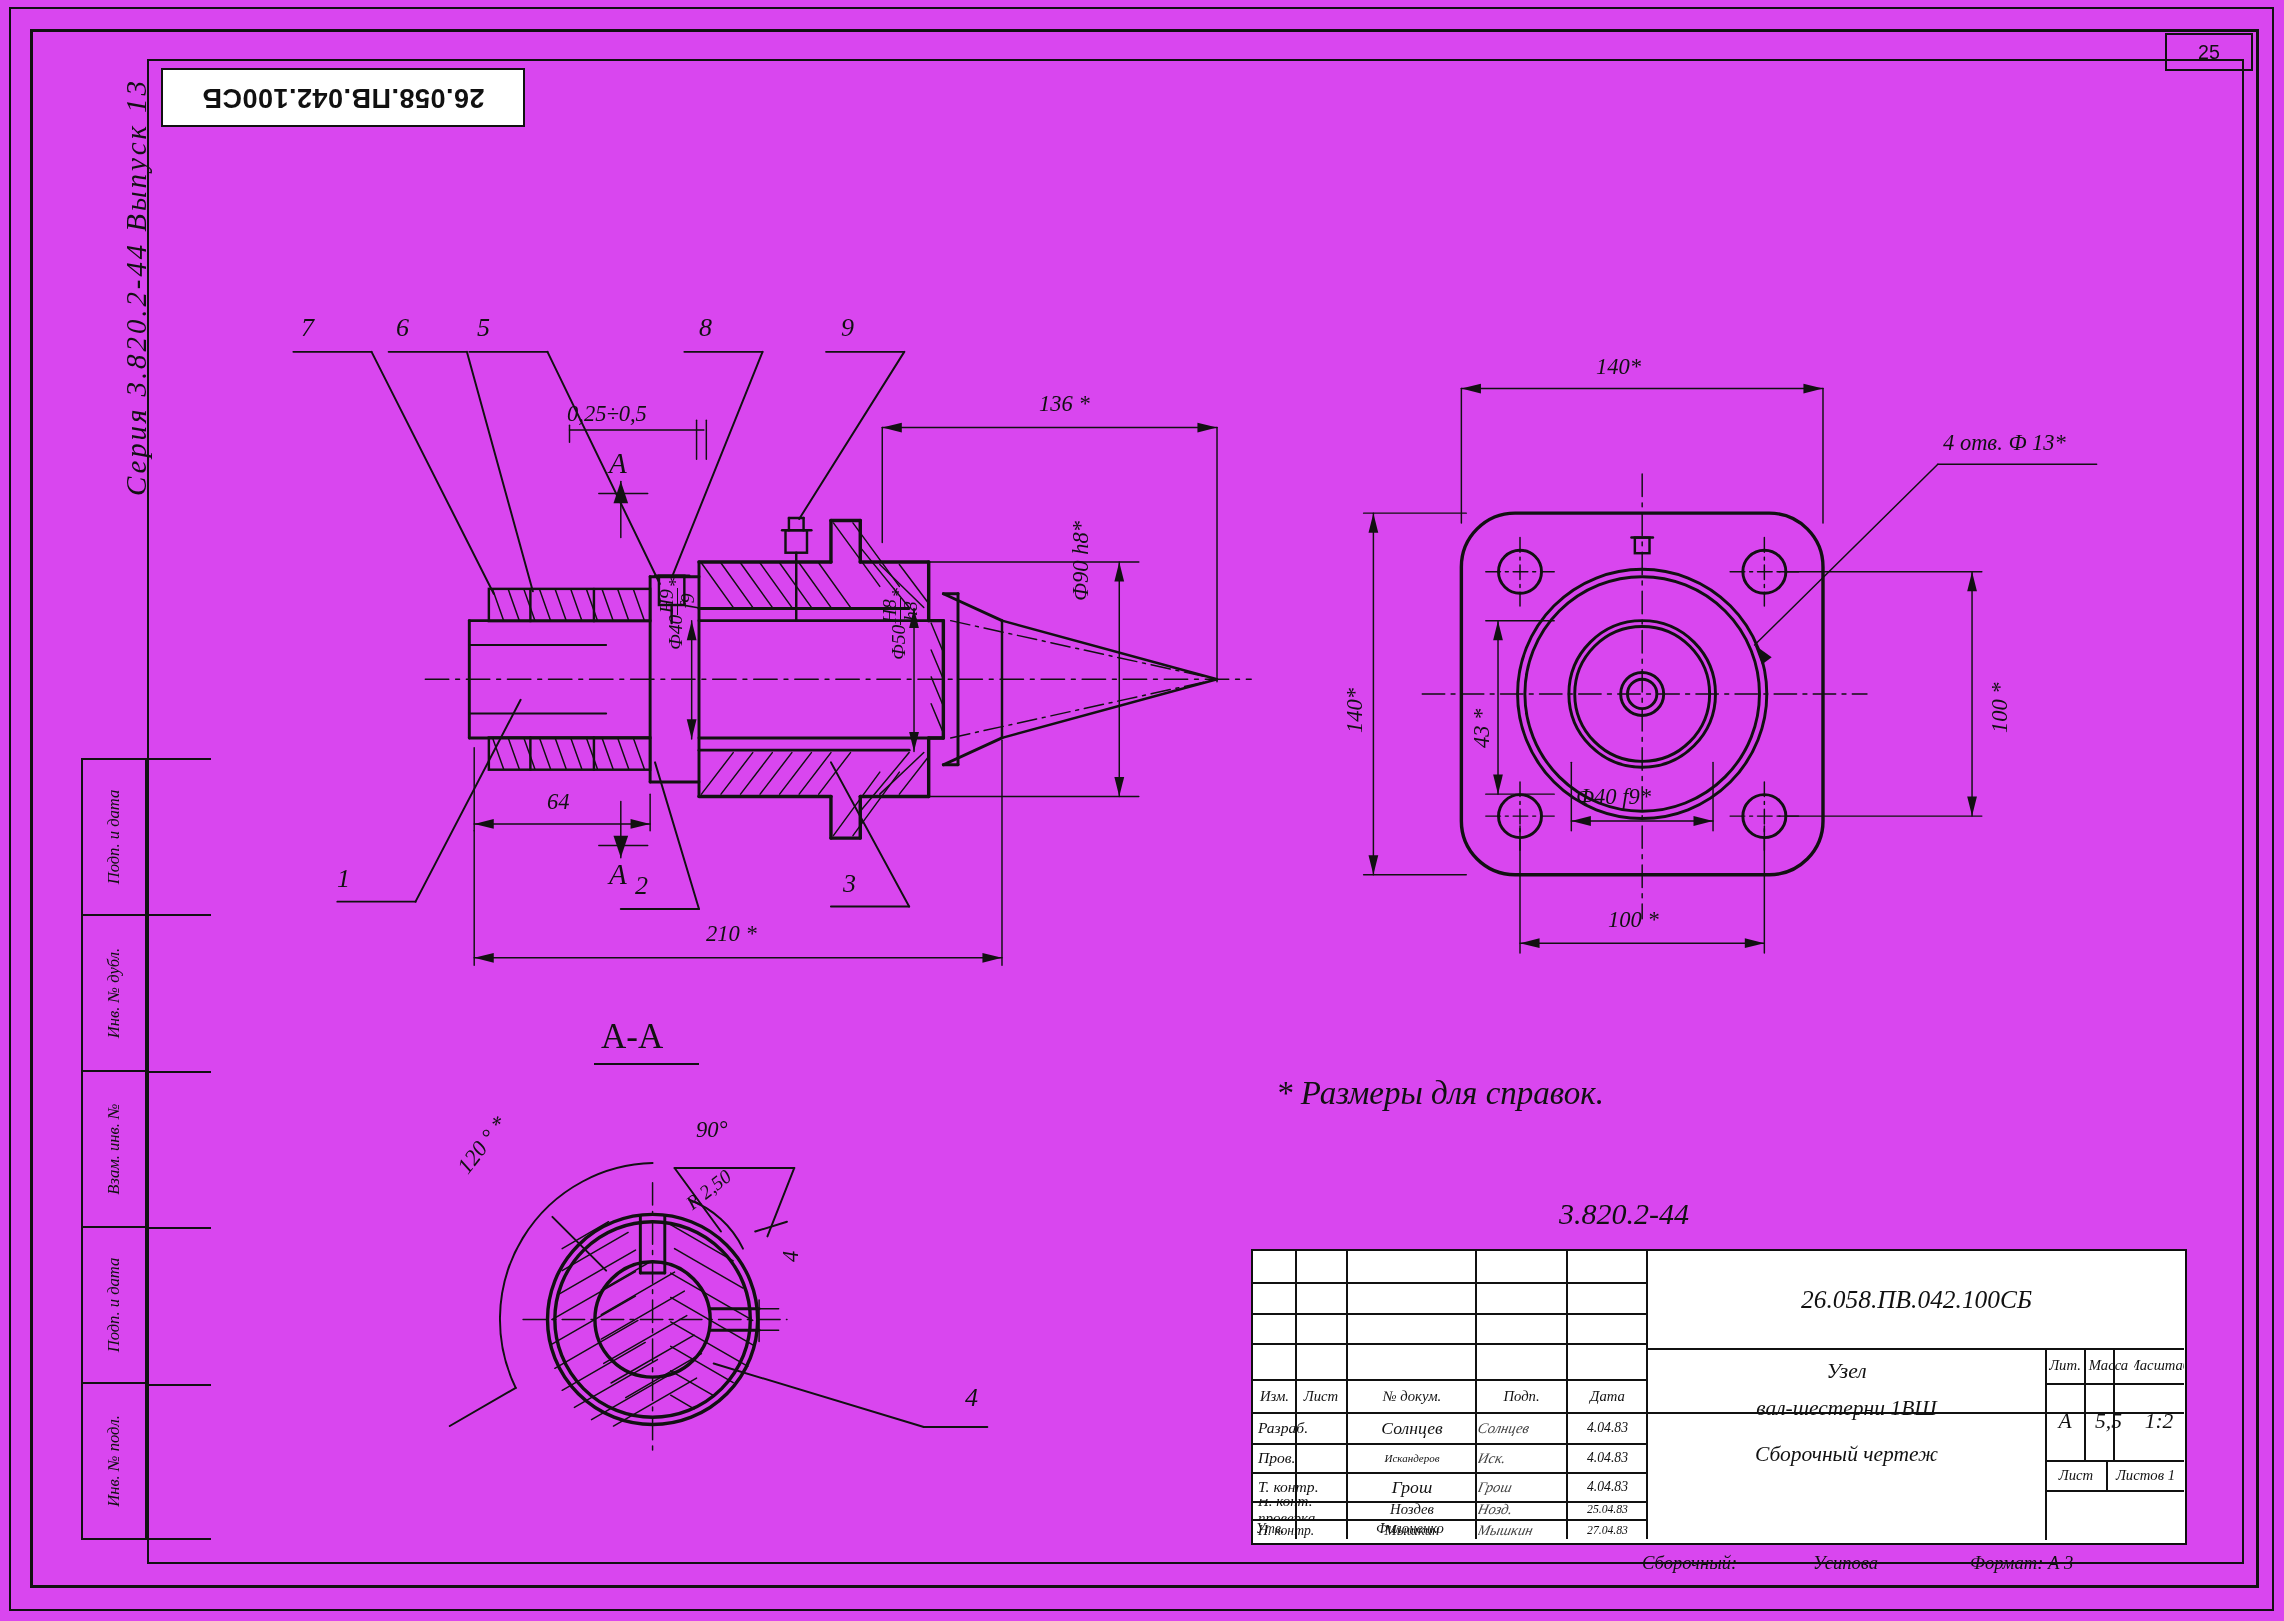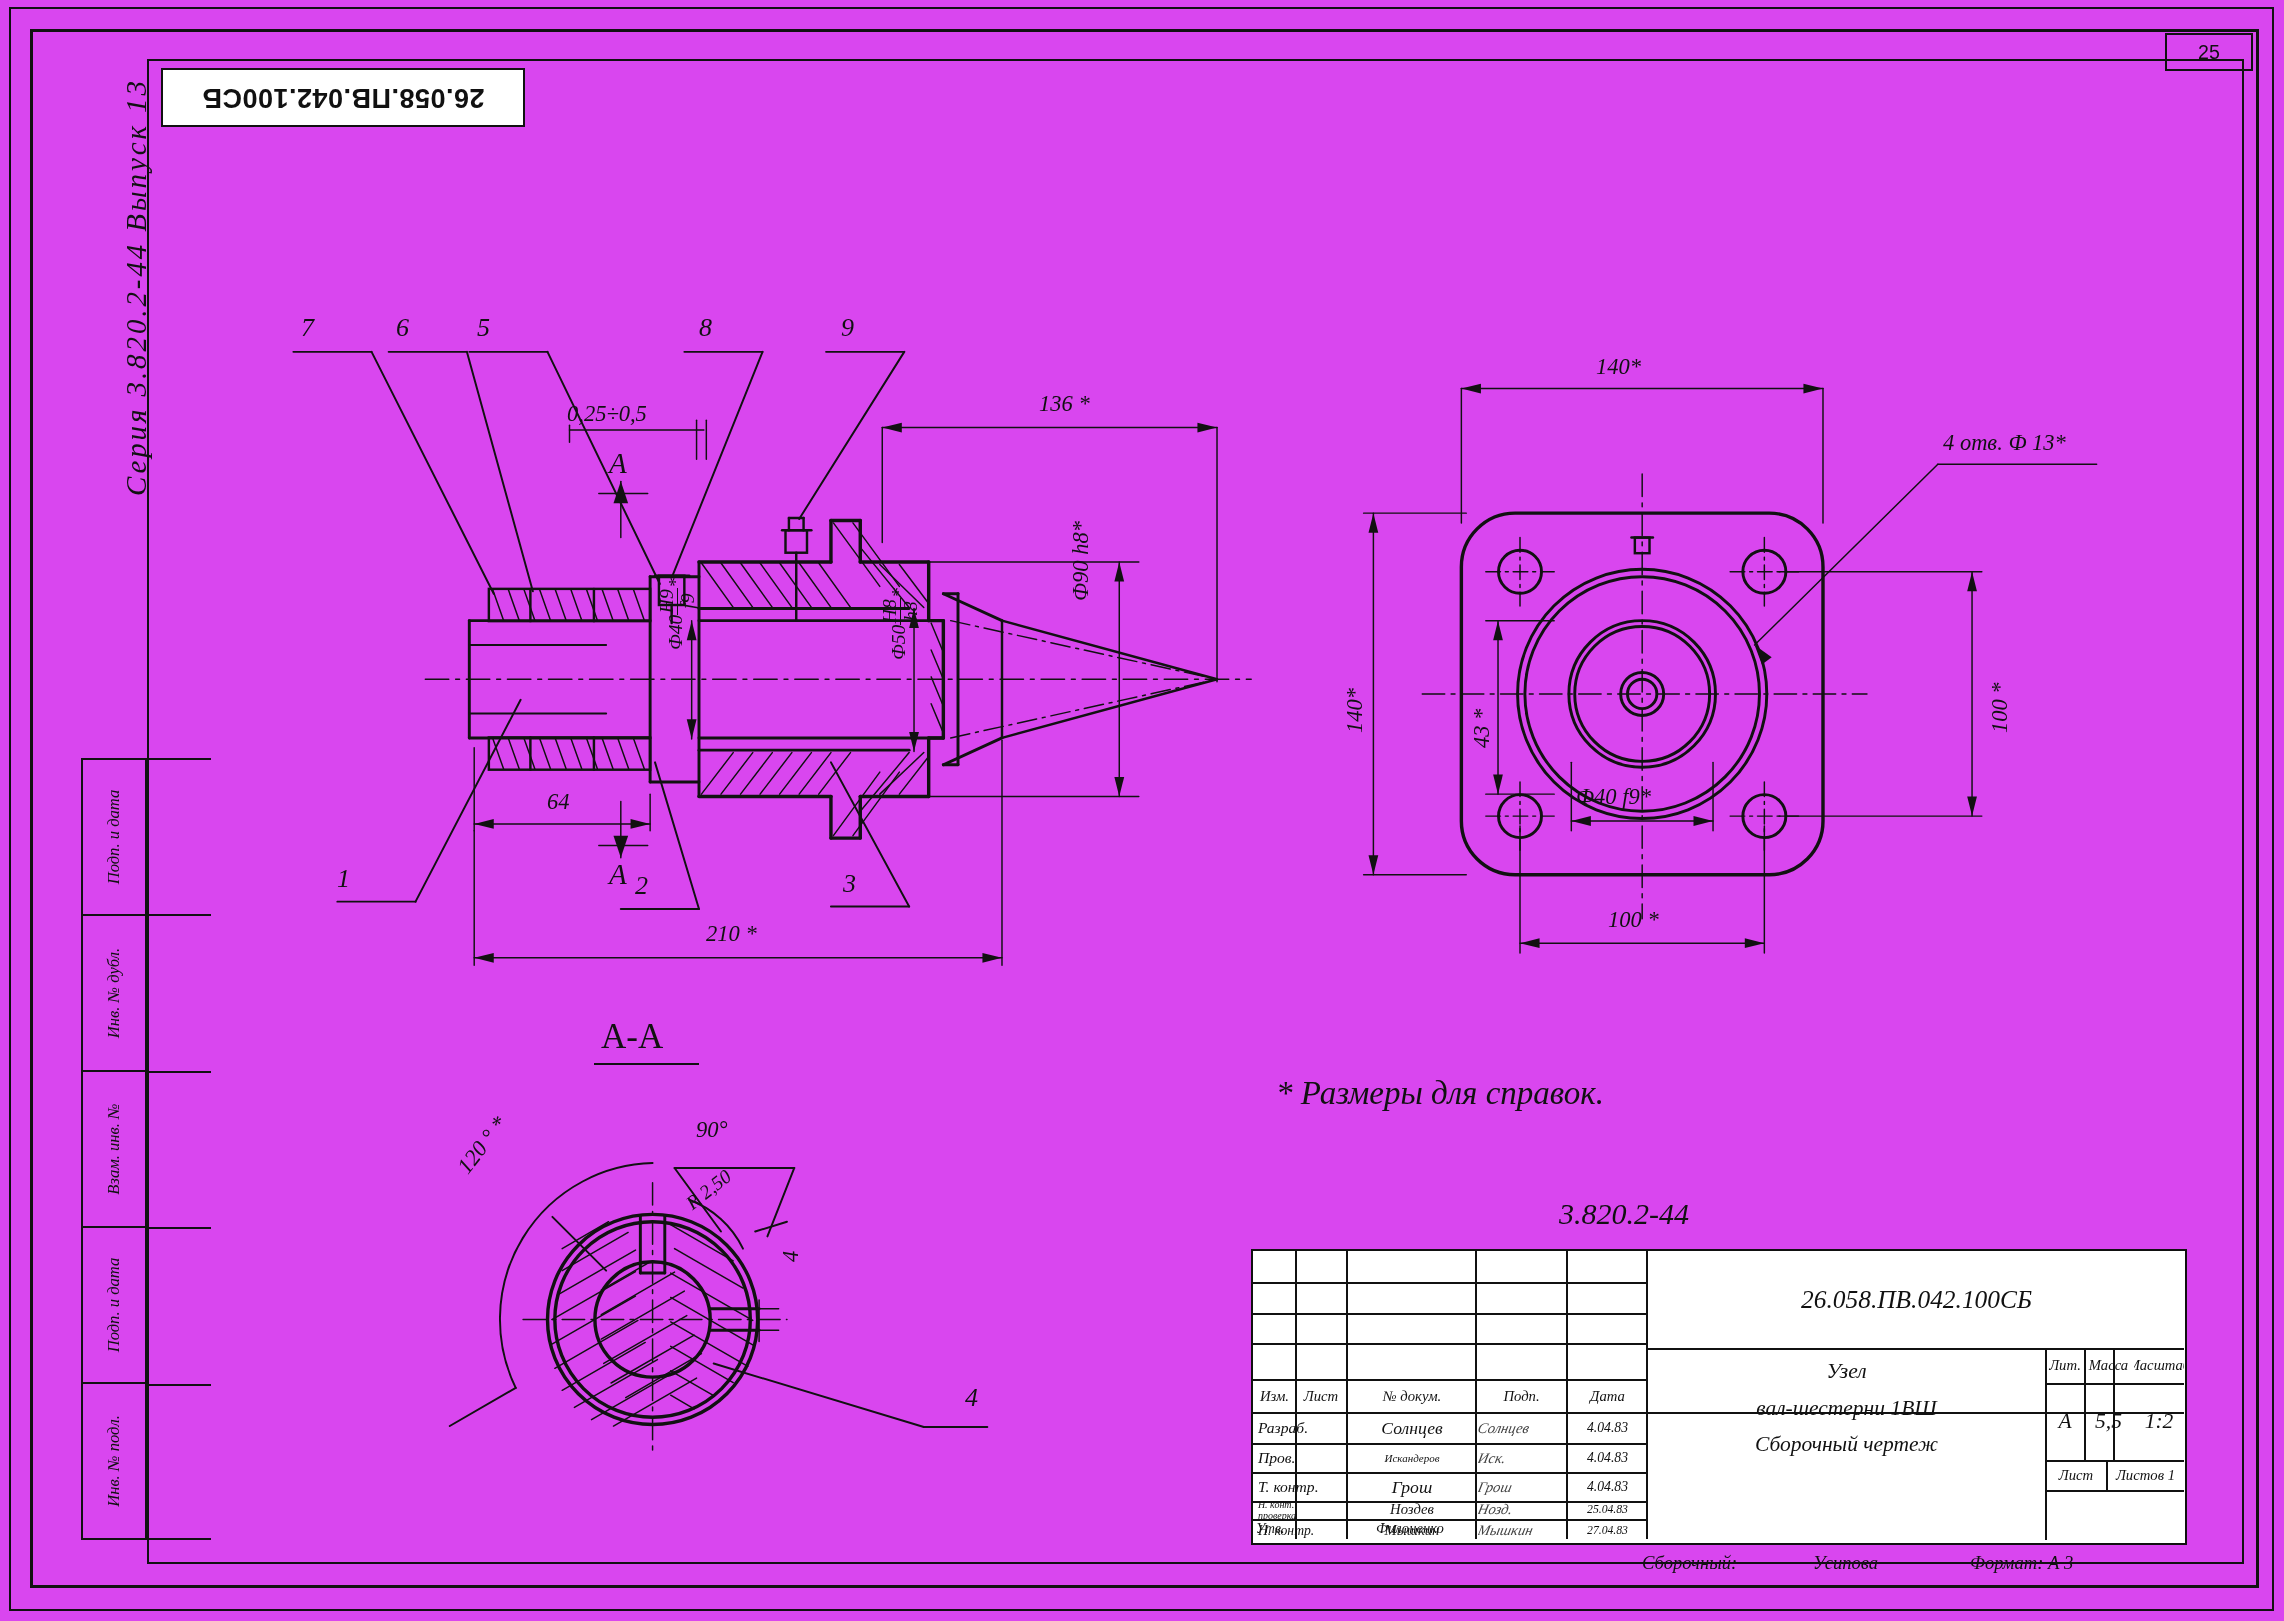--- a/index.html
+++ b/index.html
@@ -622,21 +622,21 @@
     <div class="ln vline" style="left:792px;top:97px;width:2.4px;height:192px"></div>
     <div class="ln vline" style="left:831px;top:97px;width:1.5px;height:112px"></div>
     <div class="ln vline" style="left:860px;top:97px;width:1.5px;height:112px"></div>
     <div class="ln vline" style="left:875px;top:132px;width:0;height:0"></div>
     <div class="ln vline" style="left:853px;top:209px;width:1.5px;height:30px"></div>
 
     <div class="tb-cell tb-big" style="left:396px;top:0;width:535px;height:96px">26.058.ПВ.042.100СБ</div>
 
     <div class="tb-cell tb-med" style="left:398px;top:105px;width:391px;height:30px">Узел</div>
     <div class="tb-cell tb-med" style="left:398px;top:142px;width:391px;height:30px">вал-шестерни 1ВШ</div>
-    <div class="tb-cell tb-med" style="left:398px;top:178px;width:391px;height:30px">Сборочный чертеж</div>
+    <div class="tb-cell tb-med" style="left:398px;top:188px;width:391px;height:30px">Сборочный чертеж</div>
 
     <div class="tb-cell tb-hdr" style="left:793px;top:98px;width:38px;height:32px">Лит.</div>
     <div class="tb-cell tb-hdr" style="left:832px;top:98px;width:47px;height:32px">Масса</div>
     <div class="tb-cell tb-hdr" style="left:881px;top:98px;width:50px;height:32px">Масштаб</div>
     <div class="tb-cell tb-med" style="left:793px;top:135px;width:38px;height:71px">А</div>
     <div class="tb-cell tb-med" style="left:832px;top:135px;width:47px;height:71px">5,5</div>
     <div class="tb-cell tb-med" style="left:881px;top:135px;width:50px;height:71px">1:2</div>
     <div class="tb-cell tb-hdr" style="left:793px;top:211px;width:60px;height:27px">Лист</div>
     <div class="tb-cell tb-hdr" style="left:854px;top:211px;width:77px;height:27px">Листов 1</div>
 
@@ -660,21 +660,21 @@
       </div>
     <div class="tb-cell tb-name" style="left:316px;top:194px;width:77px;height:26px;font-size:13.7px">4.04.83</div>
 
     <div class="tb-cell tb-lbl" style="left:1px;top:223px;width:91px;height:26px">Т. контр.</div>
     <div class="tb-cell tb-name" style="left:96px;top:223px;width:126px;height:26px">Грош</div>
     <div class="tb-cell" style="left:225px;top:223px;width:87px;height:26px">
         <span class="sig">Грош</span>
       </div>
     <div class="tb-cell tb-name" style="left:316px;top:223px;width:77px;height:26px;font-size:13.7px">4.04.83</div>
 
-    <div class="tb-cell tb-lbl" style="left:1px;top:248px;width:106px;height:21.5px;font-size:10px;white-space:pre-line">Н. конт.
+    <div class="tb-cell tb-lbl" style="left:1px;top:248px;width:106px;height:21.5px;font-size:15px;white-space:pre-line">Н. конт.
 проверка</div>
     <div class="tb-cell tb-name" style="left:96px;top:248px;width:126px;height:21.5px;font-size:14.7px">Ноздев</div>
     <div class="tb-cell" style="left:225px;top:248px;width:87px;height:21.5px">
         <span class="sig">Нозд.</span>
       </div>
     <div class="tb-cell tb-name" style="left:316px;top:248px;width:77px;height:21.5px;font-size:11.7px">25.04.83</div>
 
     <div class="tb-cell tb-lbl" style="left:1px;top:270px;width:91px;height:19.6px;font-size:13.7px">Н. контр.</div>
     <div class="tb-cell tb-name" style="left:96px;top:270px;width:126px;height:19.6px;font-size:14.7px">Мышкин</div>
     <div class="tb-cell" style="left:225px;top:270px;width:87px;height:19.6px">

